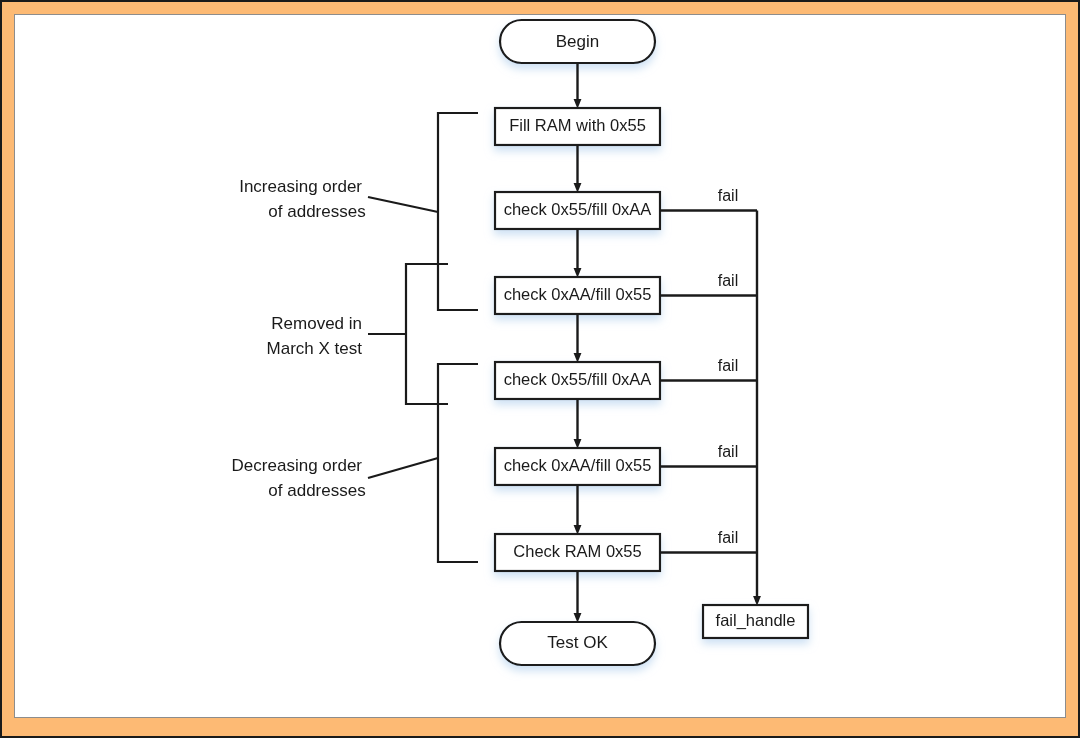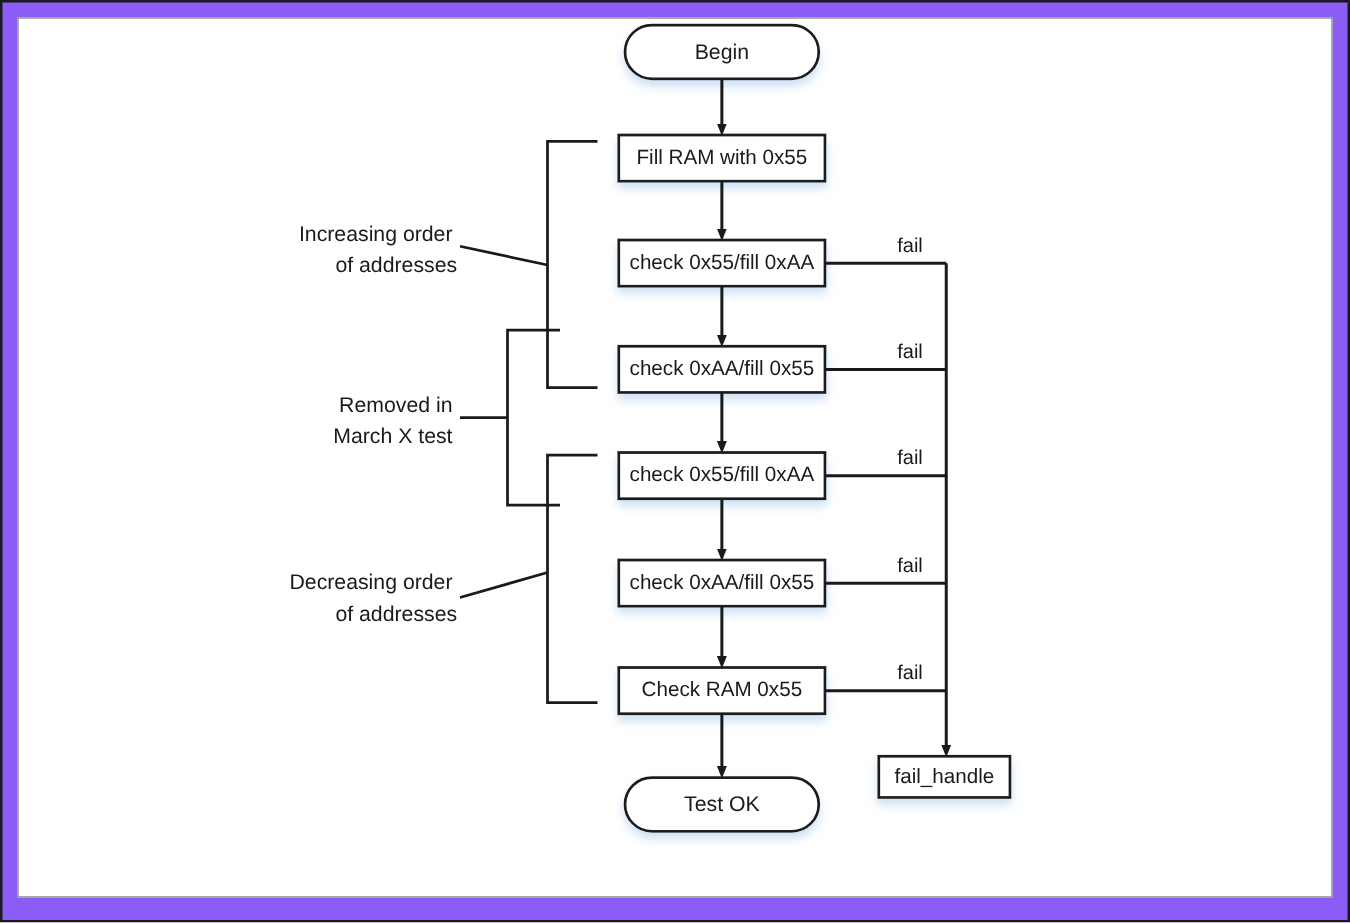--- a/index.html
+++ b/index.html
@@ -8,21 +8,21 @@
     padding: 0;
     background: #ffffff;
   }
   body {
     font-family: "Liberation Sans", sans-serif;
   }
   #canvas {
     position: relative;
     width: 1080px;
     height: 738px;
-    background: #8b5cf6;
+    background: #fdba74;
     overflow: hidden;
   }
   
   .outer-frame {
     position: absolute;
     left: 0; top: 0;
     width: 1080px; height: 738px;
     box-sizing: border-box;
     border: 2px solid #1a1a1a;
     pointer-events: none;

